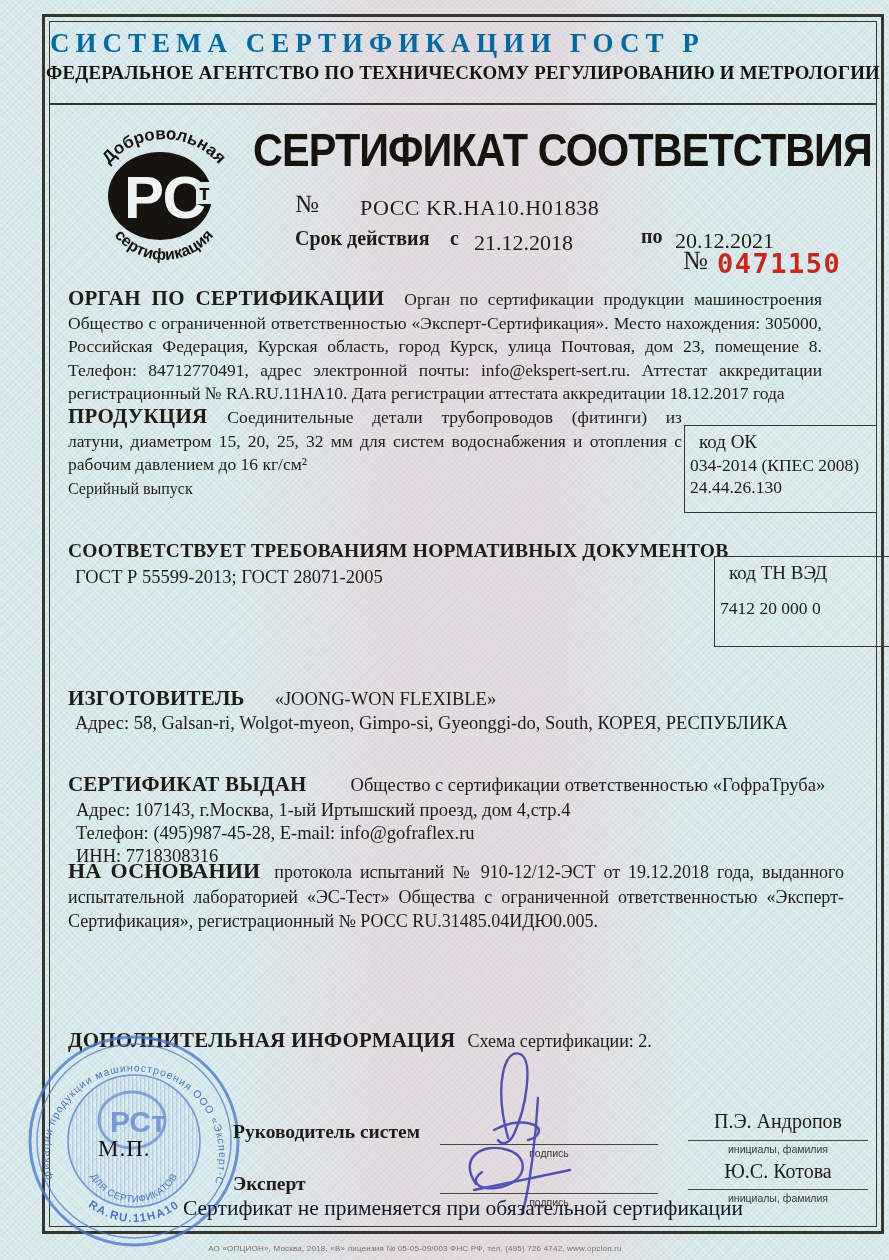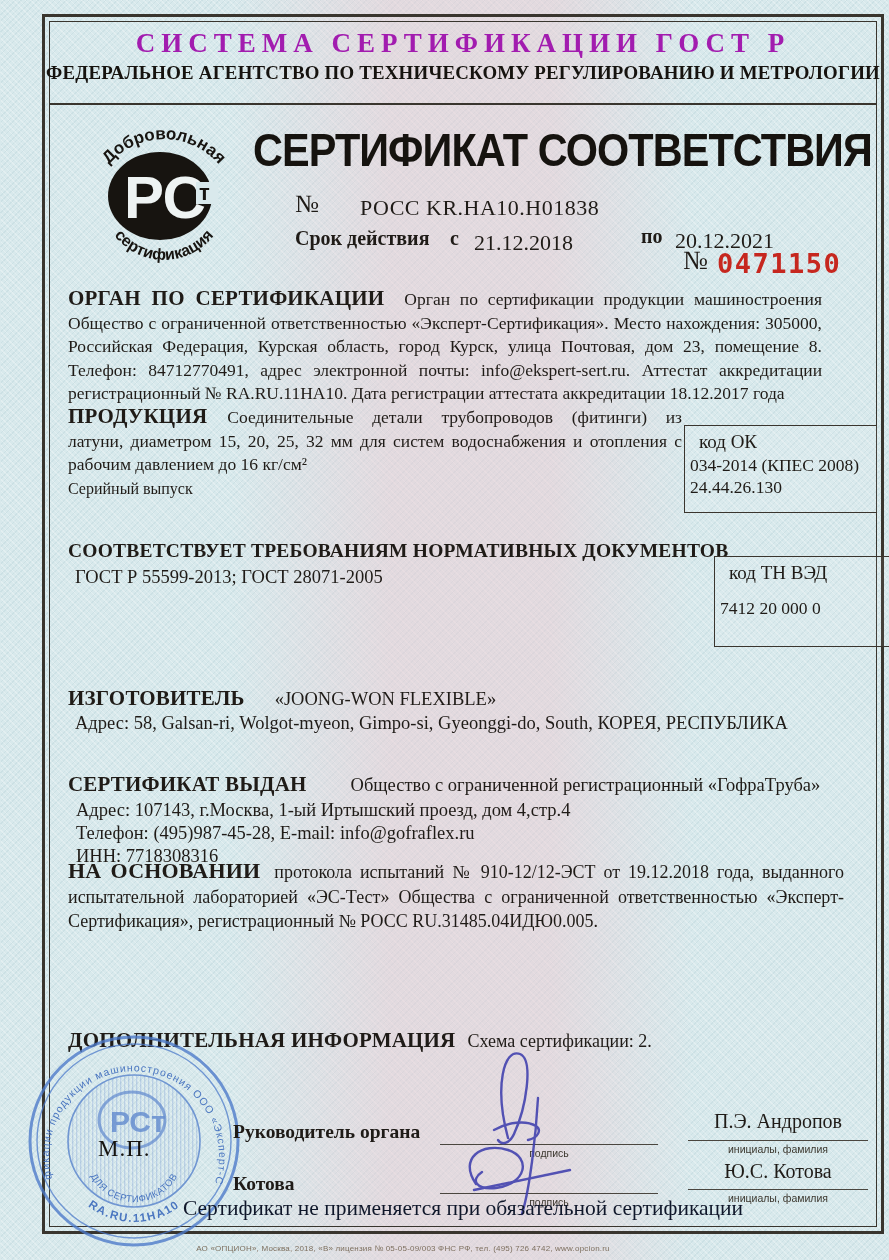--- a/index.html
+++ b/index.html
@@ -9,21 +9,21 @@
     background:
       linear-gradient(90deg, rgba(240,214,220,0) 26%, rgba(236,203,210,.50) 44%, rgba(236,203,210,.50) 62%, rgba(240,214,220,0) 78%),
       repeating-linear-gradient(45deg, rgba(255,255,255,.28) 0 1px, rgba(0,0,0,0) 1px 4px),
       repeating-linear-gradient(-45deg, rgba(167,199,206,.25) 0 1px, rgba(0,0,0,0) 1px 4px),
       #d8e9ec;
   }
   .abs{position:absolute;}
   .frame-outer{left:42px;top:14px;width:836px;height:1214px;border:3px solid #39352e;}
   .frame-inner{left:4px;top:4px;right:4px;bottom:4px;border:1px solid #39352e;position:absolute;}
   .hdr-divider{left:49px;top:103px;width:828px;border-top:2px solid #39352e;height:0;}
-  .hdr1{left:50px;top:28px;width:826px;text-align:center;font-weight:bold;font-size:27px;letter-spacing:6px;color:#a21caf;}
+  .hdr1{left:50px;top:28px;width:826px;text-align:left;font-weight:bold;font-size:27px;letter-spacing:6px;color:#0369a1;}
   .hdr2{left:50px;top:63px;width:826px;text-align:center;font-weight:bold;font-size:18.5px;letter-spacing:.2px;color:#16130f;transform:scaleX(1.02);transform-origin:50% 0;}
   .doc-title{left:253px;top:123px;font-family:"Liberation Sans",sans-serif;font-weight:bold;font-size:46px;letter-spacing:-1px;color:#16130f;transform:scaleX(.9);transform-origin:0 0;white-space:nowrap;}
   .num-label{left:295px;top:190px;font-size:25px;}
   .num-value{left:360px;top:195px;font-size:22px;letter-spacing:.5px;}
   .validity-label{left:295px;top:227px;font-size:20px;font-weight:bold;text-align:center;}
   .from-label{left:450px;top:227px;font-size:20px;font-weight:bold;}
   .from-date{left:474px;top:230px;font-size:22px;}
   .to-label{left:641px;top:225px;font-size:20px;font-weight:bold;}
   .to-date{left:675px;top:228px;font-size:22px;}
   .serial-label{left:683px;top:246px;font-size:26px;}
@@ -65,21 +65,21 @@
   .nl2{left:688px;top:1189px;width:180px;}
   .caption{font-family:"Liberation Sans",sans-serif;font-size:10.5px;color:#3c382f;}
   .cap-sig1{left:440px;top:1147px;width:218px;text-align:center;}
   .cap-sig2{left:440px;top:1196px;width:218px;text-align:center;}
   .cap-name1{left:688px;top:1143px;width:180px;text-align:center;}
   .cap-name2{left:688px;top:1192px;width:180px;text-align:center;}
   .sig-name{font-size:20px;width:180px;text-align:center;}
   .sn1{left:688px;top:1110px;}
   .sn2{left:688px;top:1160px;}
   .footer-note{left:50px;top:1196px;width:826px;text-align:center;font-size:21.5px;color:#0f172a;}
-  .print-footer{left:0;top:1244px;width:806px;text-align:center;font-family:"Liberation Sans",sans-serif;font-size:8px;color:#7d6f5e;letter-spacing:.2px;}
+  .print-footer{left:12px;top:1244px;width:806px;text-align:center;font-family:"Liberation Sans",sans-serif;font-size:8px;color:#7d6f5e;letter-spacing:.2px;}
   .logo-svg{left:78px;top:116px;}
   .stamp-svg{left:20px;top:1030px;opacity:.92;}
   .ink-svg{left:430px;top:1038px;}
 </style>
 </head>
 <body>
 
 <div class="abs frame-outer">
   <div class="frame-inner"></div>
 </div>
@@ -141,21 +141,21 @@
   <div class="cb-label">код ТН ВЭД</div>
   <div class="cb-val">7412 20 000 0</div>
 </div>
 
 <div class="abs manu-line">
   <span class="sechead">ИЗГОТОВИТЕЛЬ</span><span class="manu-name">«JOONG-WON FLEXIBLE»</span>
 </div>
 <div class="abs manu-addr">Адрес: 58, Galsan-ri, Wolgot-myeon, Gimpo-si, Gyeonggi-do, South, КОРЕЯ, РЕСПУБЛИКА</div>
 
 <div class="abs issued-line">
-  <span class="sechead">СЕРТИФИКАТ ВЫДАН</span><span class="issued-name">Общество с ограниченной регистрационный «ГофраТруба»</span>
+  <span class="sechead">СЕРТИФИКАТ ВЫДАН</span><span class="issued-name">Общество с сертификации ответственностью «ГофраТруба»</span>
 </div>
 <div class="abs issued-l1">Адрес: 107143, г.Москва, 1-ый Иртышский проезд, дом 4,стр.4</div>
 <div class="abs issued-l2">Телефон: (495)987-45-28, E-mail: info@gofraflex.ru</div>
 <div class="abs issued-l3">ИНН: 7718308316</div>
 
 <div class="abs para basis-para">
   <span class="sechead">НА ОСНОВАНИИ</span><span>протокола испытаний № 910-12/12-ЭСТ от 19.12.2018 года, выданного испытательной лабораторией «ЭС-Тест» Общества с ограниченной ответственностью «Эксперт-Сертификация», регистрационный № РОСС RU.31485.04ИДЮ0.005.</span>
 </div>
 
 <div class="abs addl-para">
@@ -182,22 +182,22 @@
   </text>
   <text font-family="Liberation Sans, sans-serif" font-size="9.5" fill="#3f6dbd" letter-spacing=".5">
     <textPath href="#stampInner" startOffset="50%" text-anchor="middle">ДЛЯ СЕРТИФИКАТОВ</textPath>
   </text>
   <ellipse cx="112" cy="90" rx="33" ry="28" fill="none" stroke="#5d87cd" stroke-width="3" opacity=".75"></ellipse>
   <text x="90" y="102" font-family="Liberation Sans, sans-serif" font-size="30" font-weight="bold" fill="#5d87cd" opacity=".85">РСт</text>
 </svg>
 
 <div class="abs mp-label">М.П.</div>
 
-<div class="abs role-head role1">Руководитель органа</div>
-<div class="abs role-head role2">Котова</div>
+<div class="abs role-head role1">Руководитель систем</div>
+<div class="abs role-head role2">Эксперт</div>
 
 <div class="abs sigline sl1"></div>
 <div class="abs caption cap-sig1">подпись</div>
 <div class="abs sig-name sn1">П.Э. Андропов</div>
 <div class="abs sigline nl1"></div>
 <div class="abs caption cap-name1">инициалы, фамилия</div>
 
 <div class="abs sigline sl2"></div>
 <div class="abs caption cap-sig2">подпись</div>
 <div class="abs sig-name sn2">Ю.С. Котова</div>

